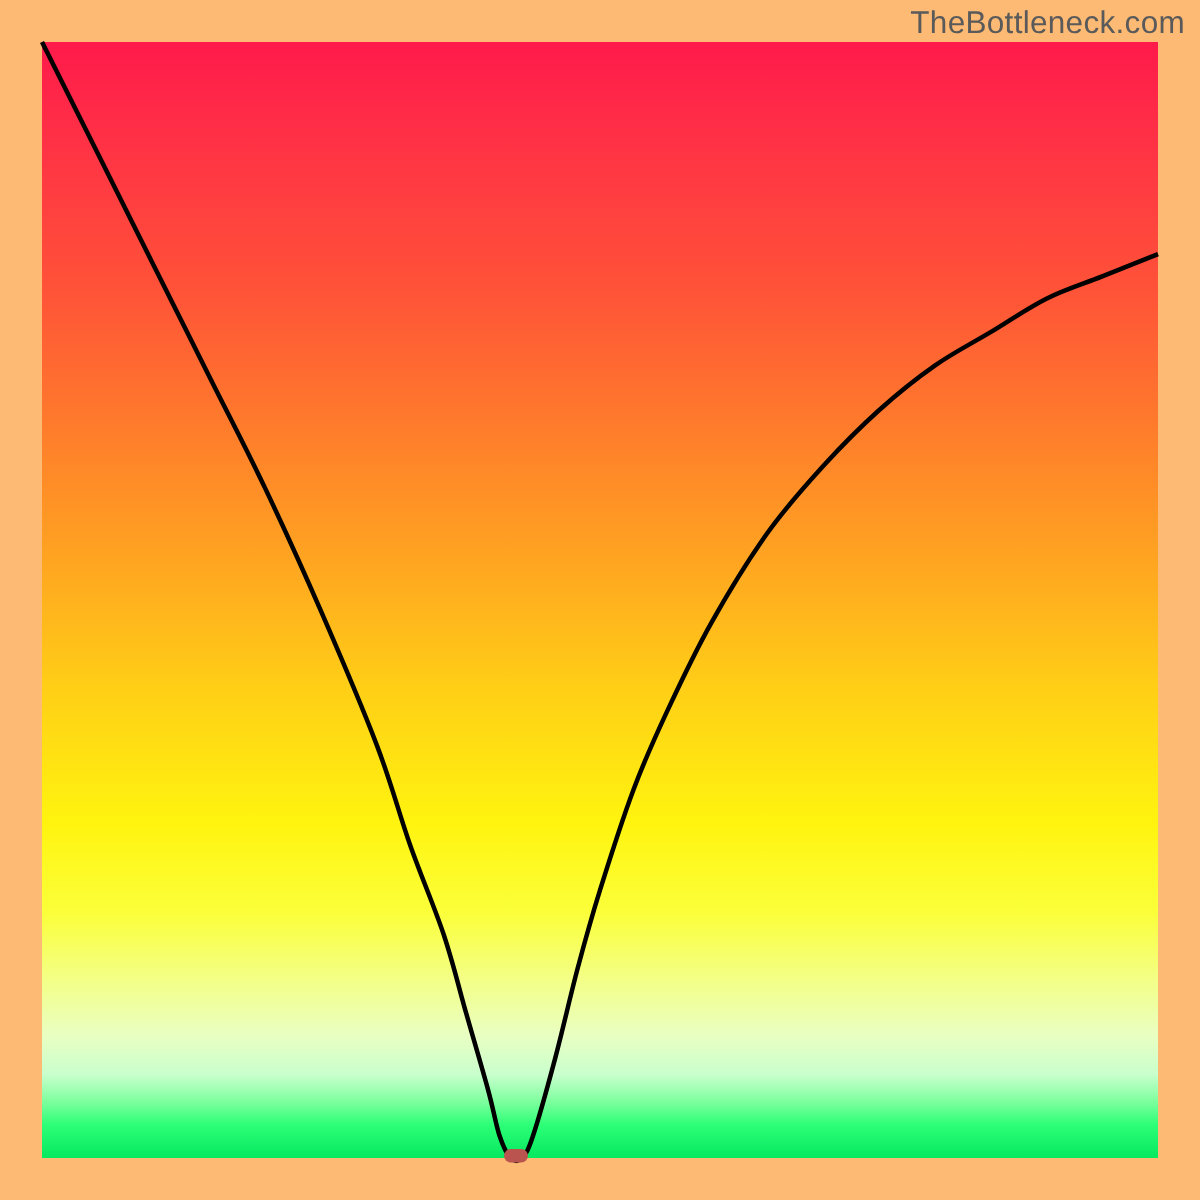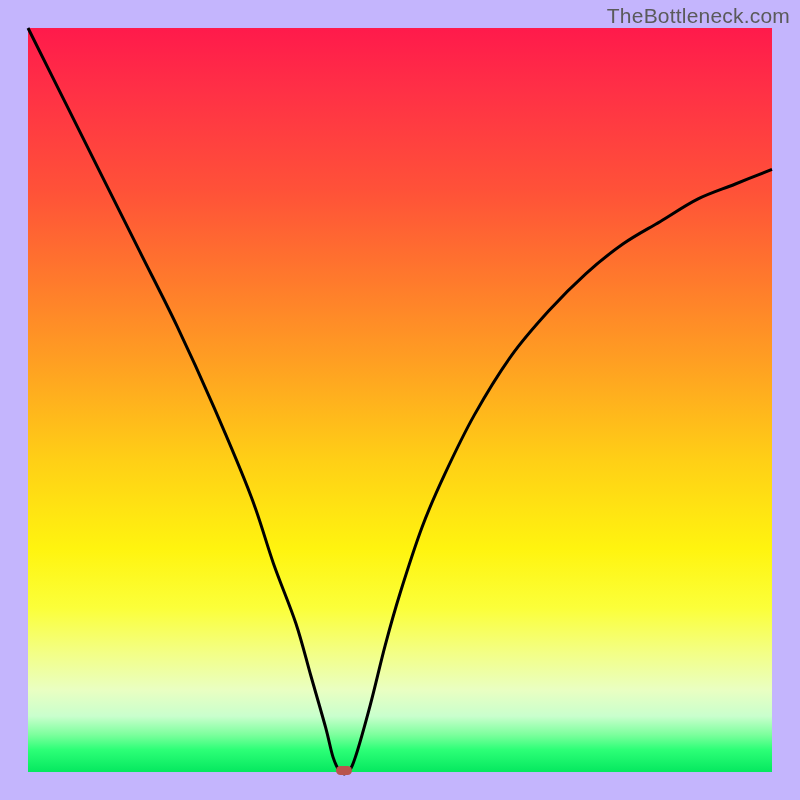--- a/index.html
+++ b/index.html
@@ -10,21 +10,21 @@
     background: #000;
     overflow: hidden;
     font-family: Arial, Helvetica, sans-serif;
   }
   .frame {
     position: absolute;
     left: 0;
     top: 0;
     width: 800px;
     height: 800px;
-    background: #c4b5fd;
+    background: #fdba74;
     text-align: center;
   }
   .plot-area {
     position: absolute;
     left: 28px;
     top: 28px;
     width: 744px;
     height: 744px;
     
     background: linear-gradient(

